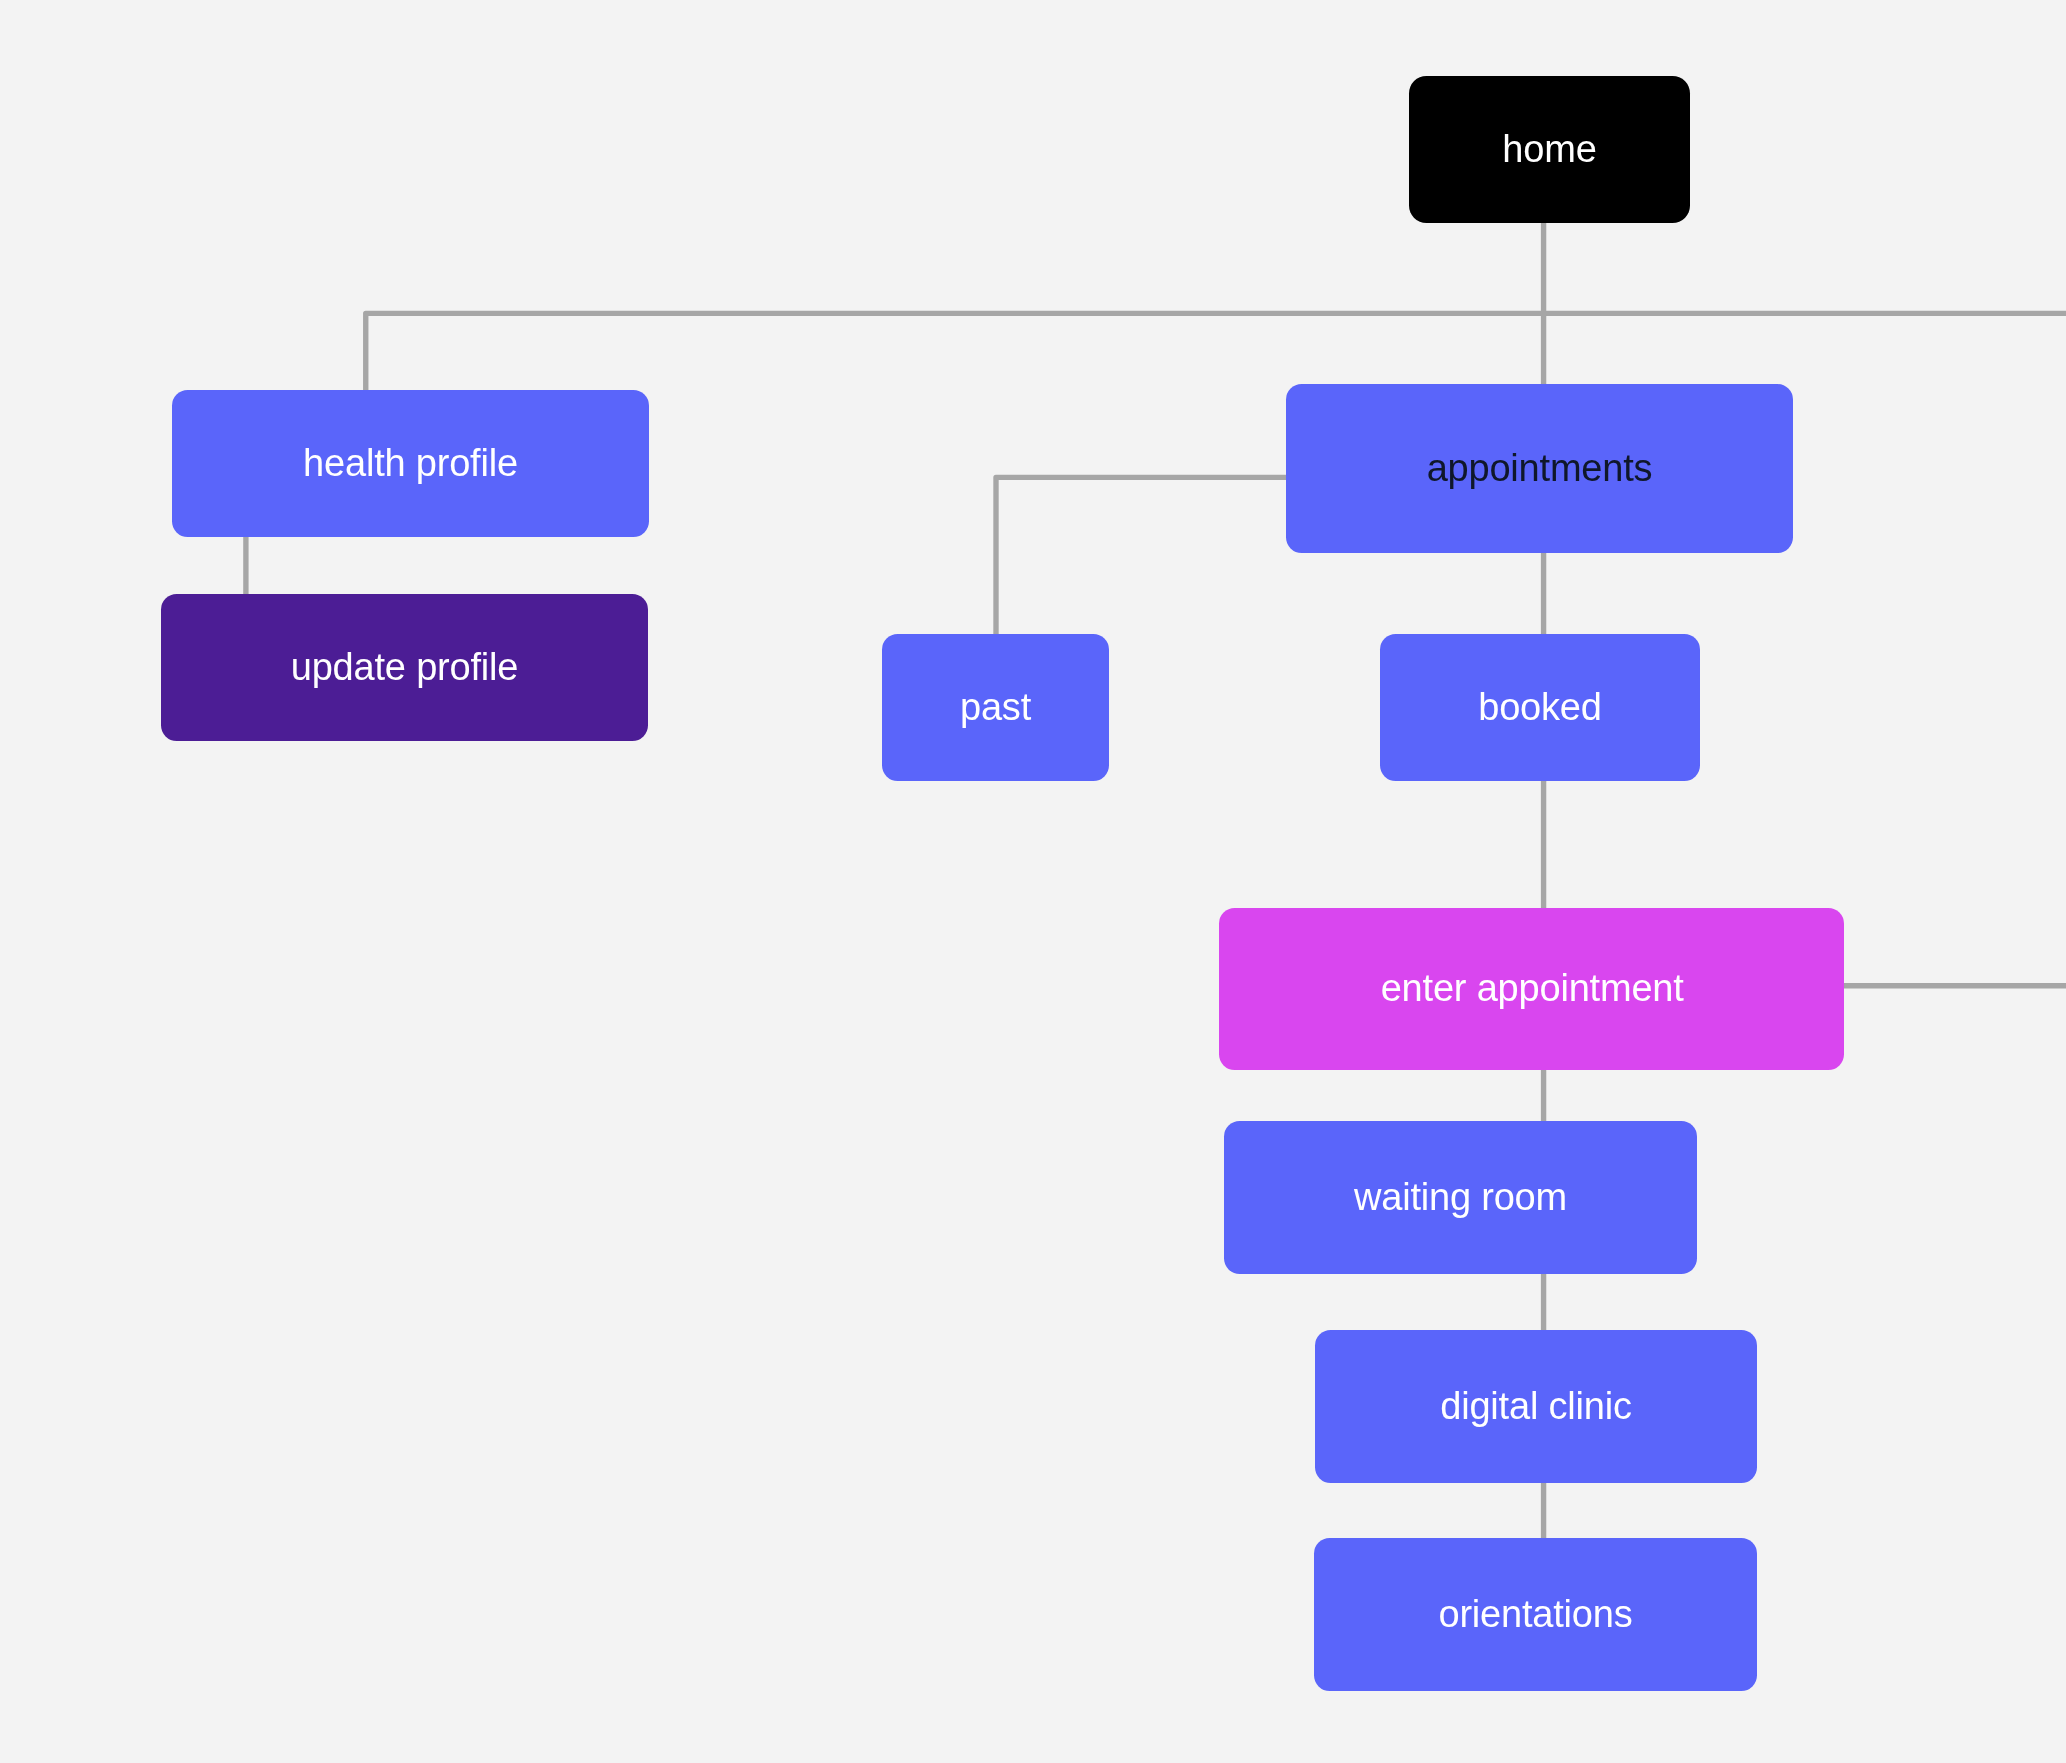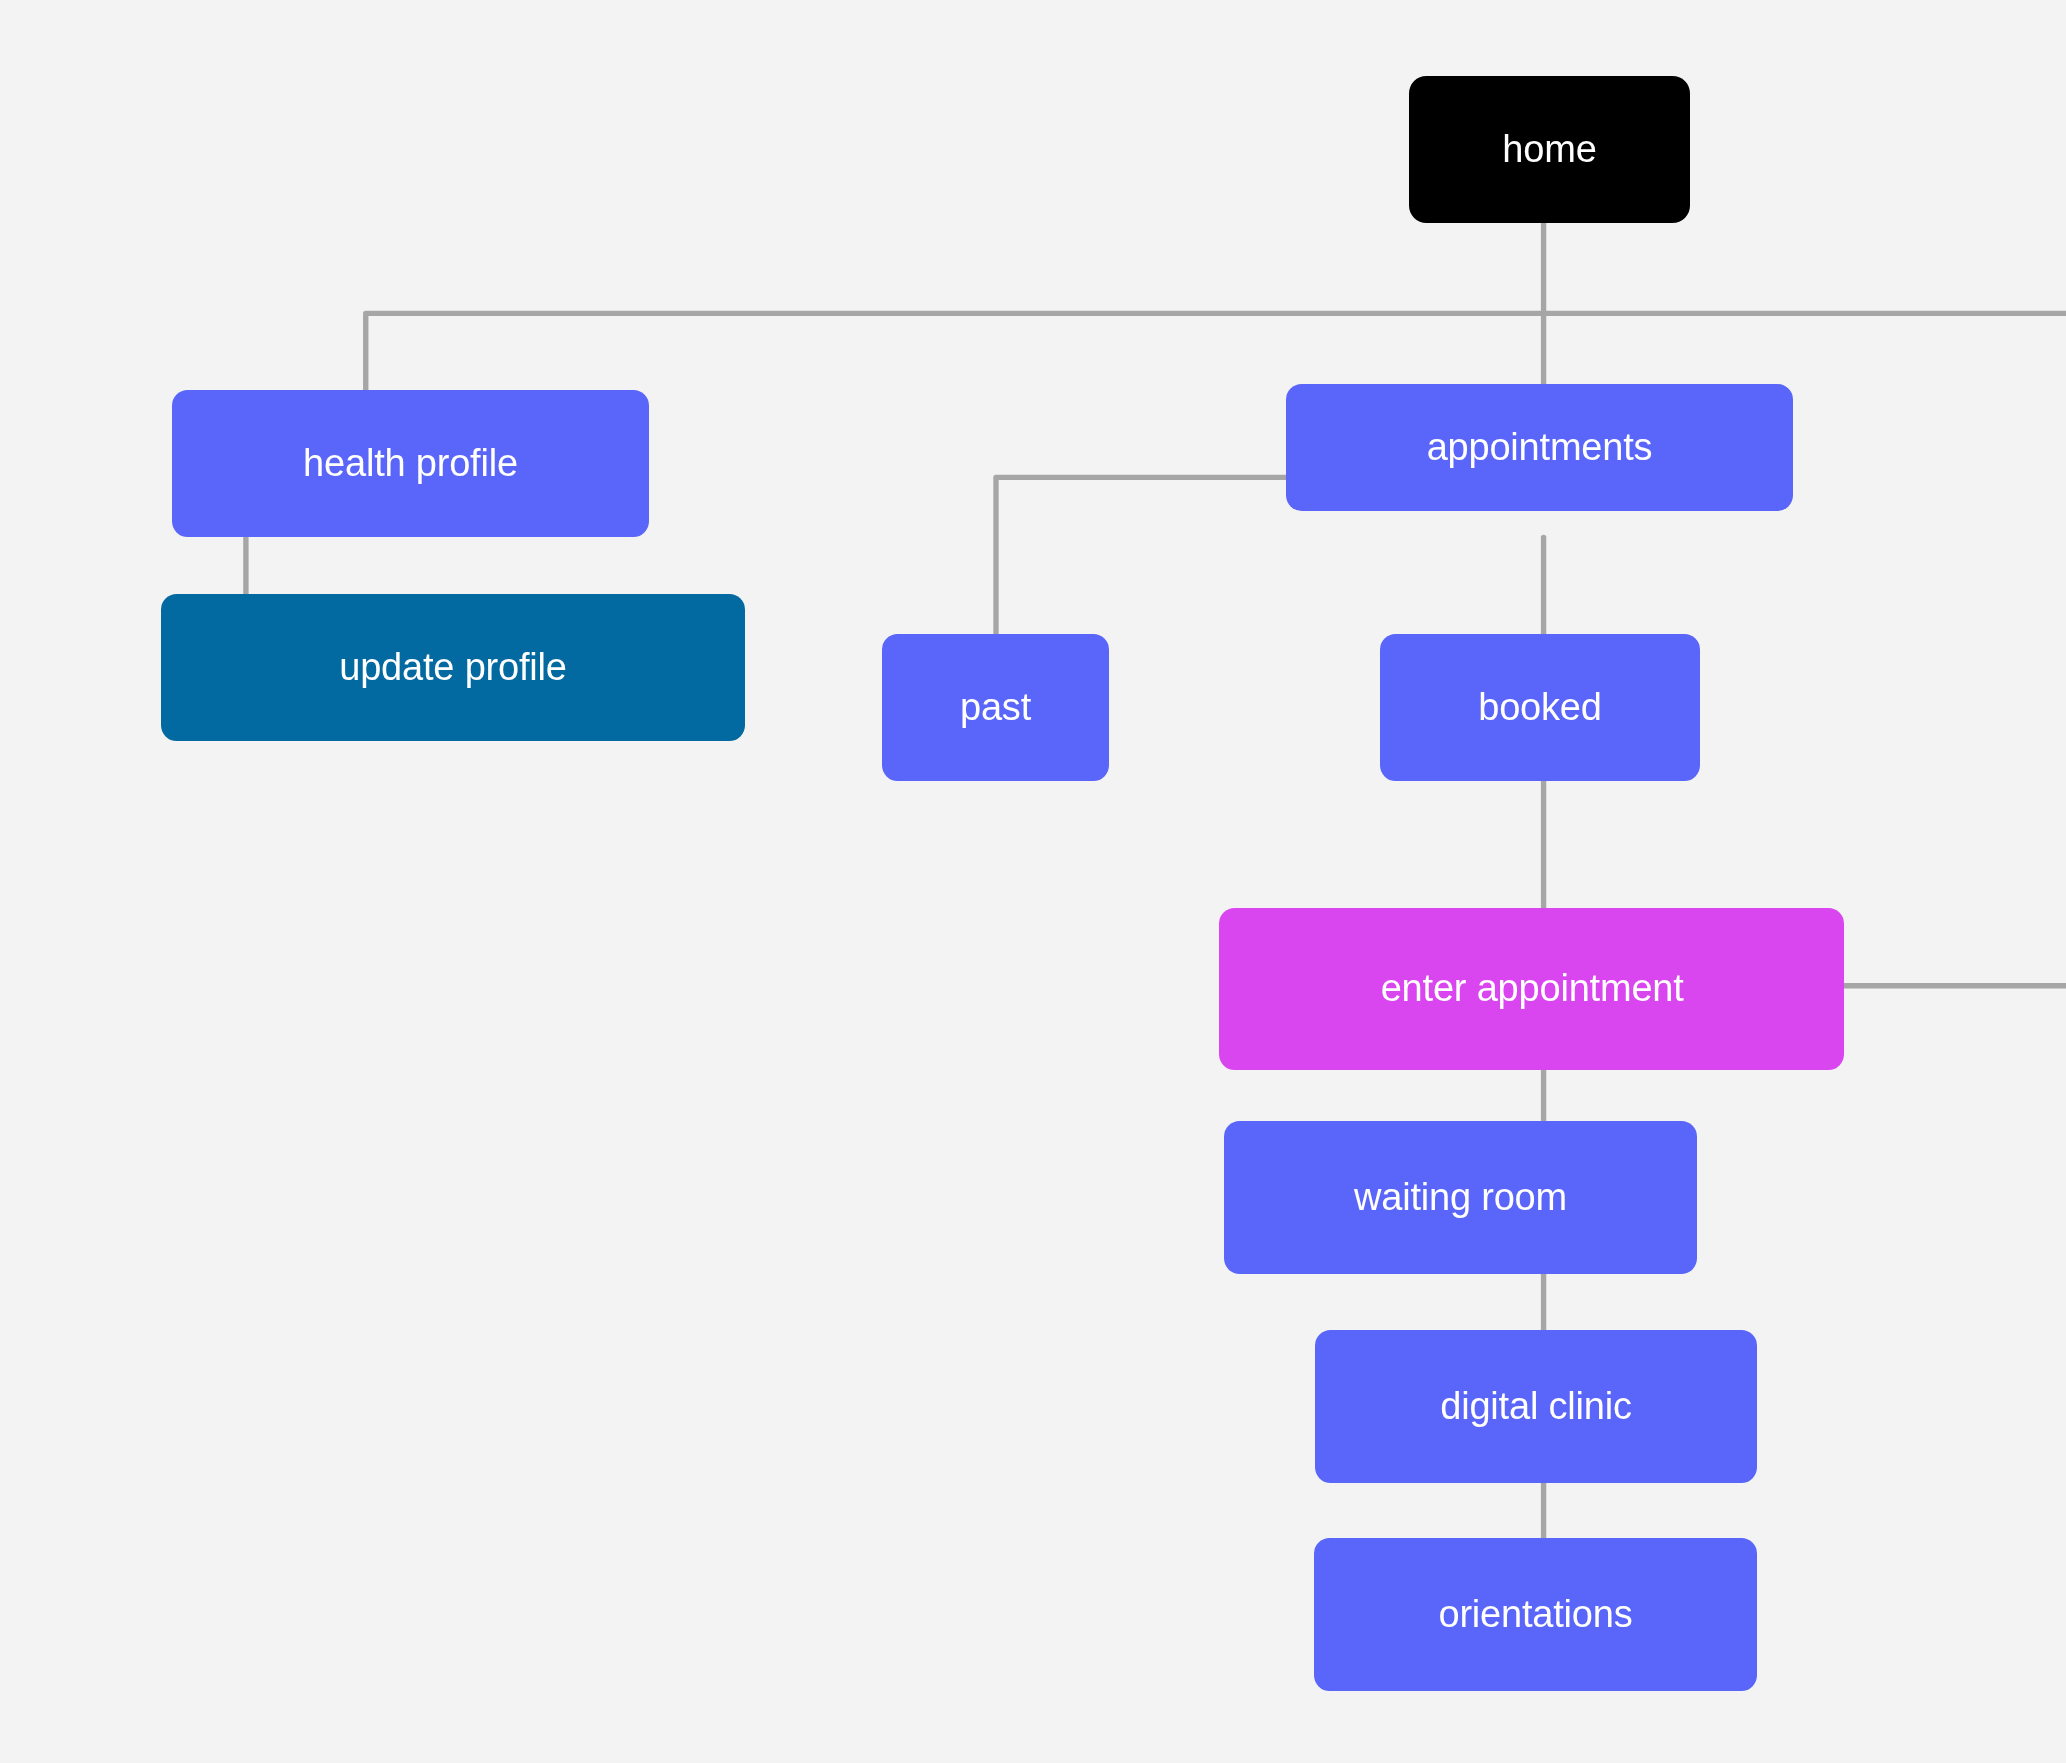--- a/index.html
+++ b/index.html
@@ -97,26 +97,26 @@
       <div class="node root" style="left: 1401px; top: 76px; width: 281px; height: 147px; background: #000000; color: rgb(255, 255, 255); margin-left: 8px;">
         <span class="label">
           <span class="ln">home</span>
         </span>
       </div>
       <div class="node" style="left: 172px; top: 390px; width: 477px; height: 147px; background: rgb(90, 101, 250); color: rgb(255, 255, 255);">
         <span class="label">
           <span class="ln">health profile</span>
         </span>
       </div>
-      <div class="node" style="left: 161px; top: 594px; width: 584px; height: 147px; background: #0369a1; color: rgb(255, 255, 255);">
+      <div class="node" style="left: 161px; top: 594px; width: 487px; height: 147px; background: #4c1d95; color: rgb(255, 255, 255);">
         <span class="label">
           <span class="ln">update profile</span>
         </span>
       </div>
-      <div class="node" style="left: 1286px; top: 384px; width: 507px; height: 127px; background: rgb(90, 101, 250); color: #ffffff;">
+      <div class="node" style="left: 1286px; top: 384px; width: 507px; height: 169px; background: rgb(90, 101, 250); color: #0f172a;">
         <span class="label">
           <span class="ln">appointments</span>
         </span>
       </div>
       <div class="node" style="left: 882px; top: 634px; width: 227px; height: 147px; background: rgb(90, 101, 250); color: rgb(255, 255, 255);">
         <span class="label">
           <span class="ln">past</span>
         </span>
       </div>
       <div class="node" style="left: 1380px; top: 634px; width: 320px; height: 147px; background: rgb(90, 101, 250); color: rgb(255, 255, 255);">

